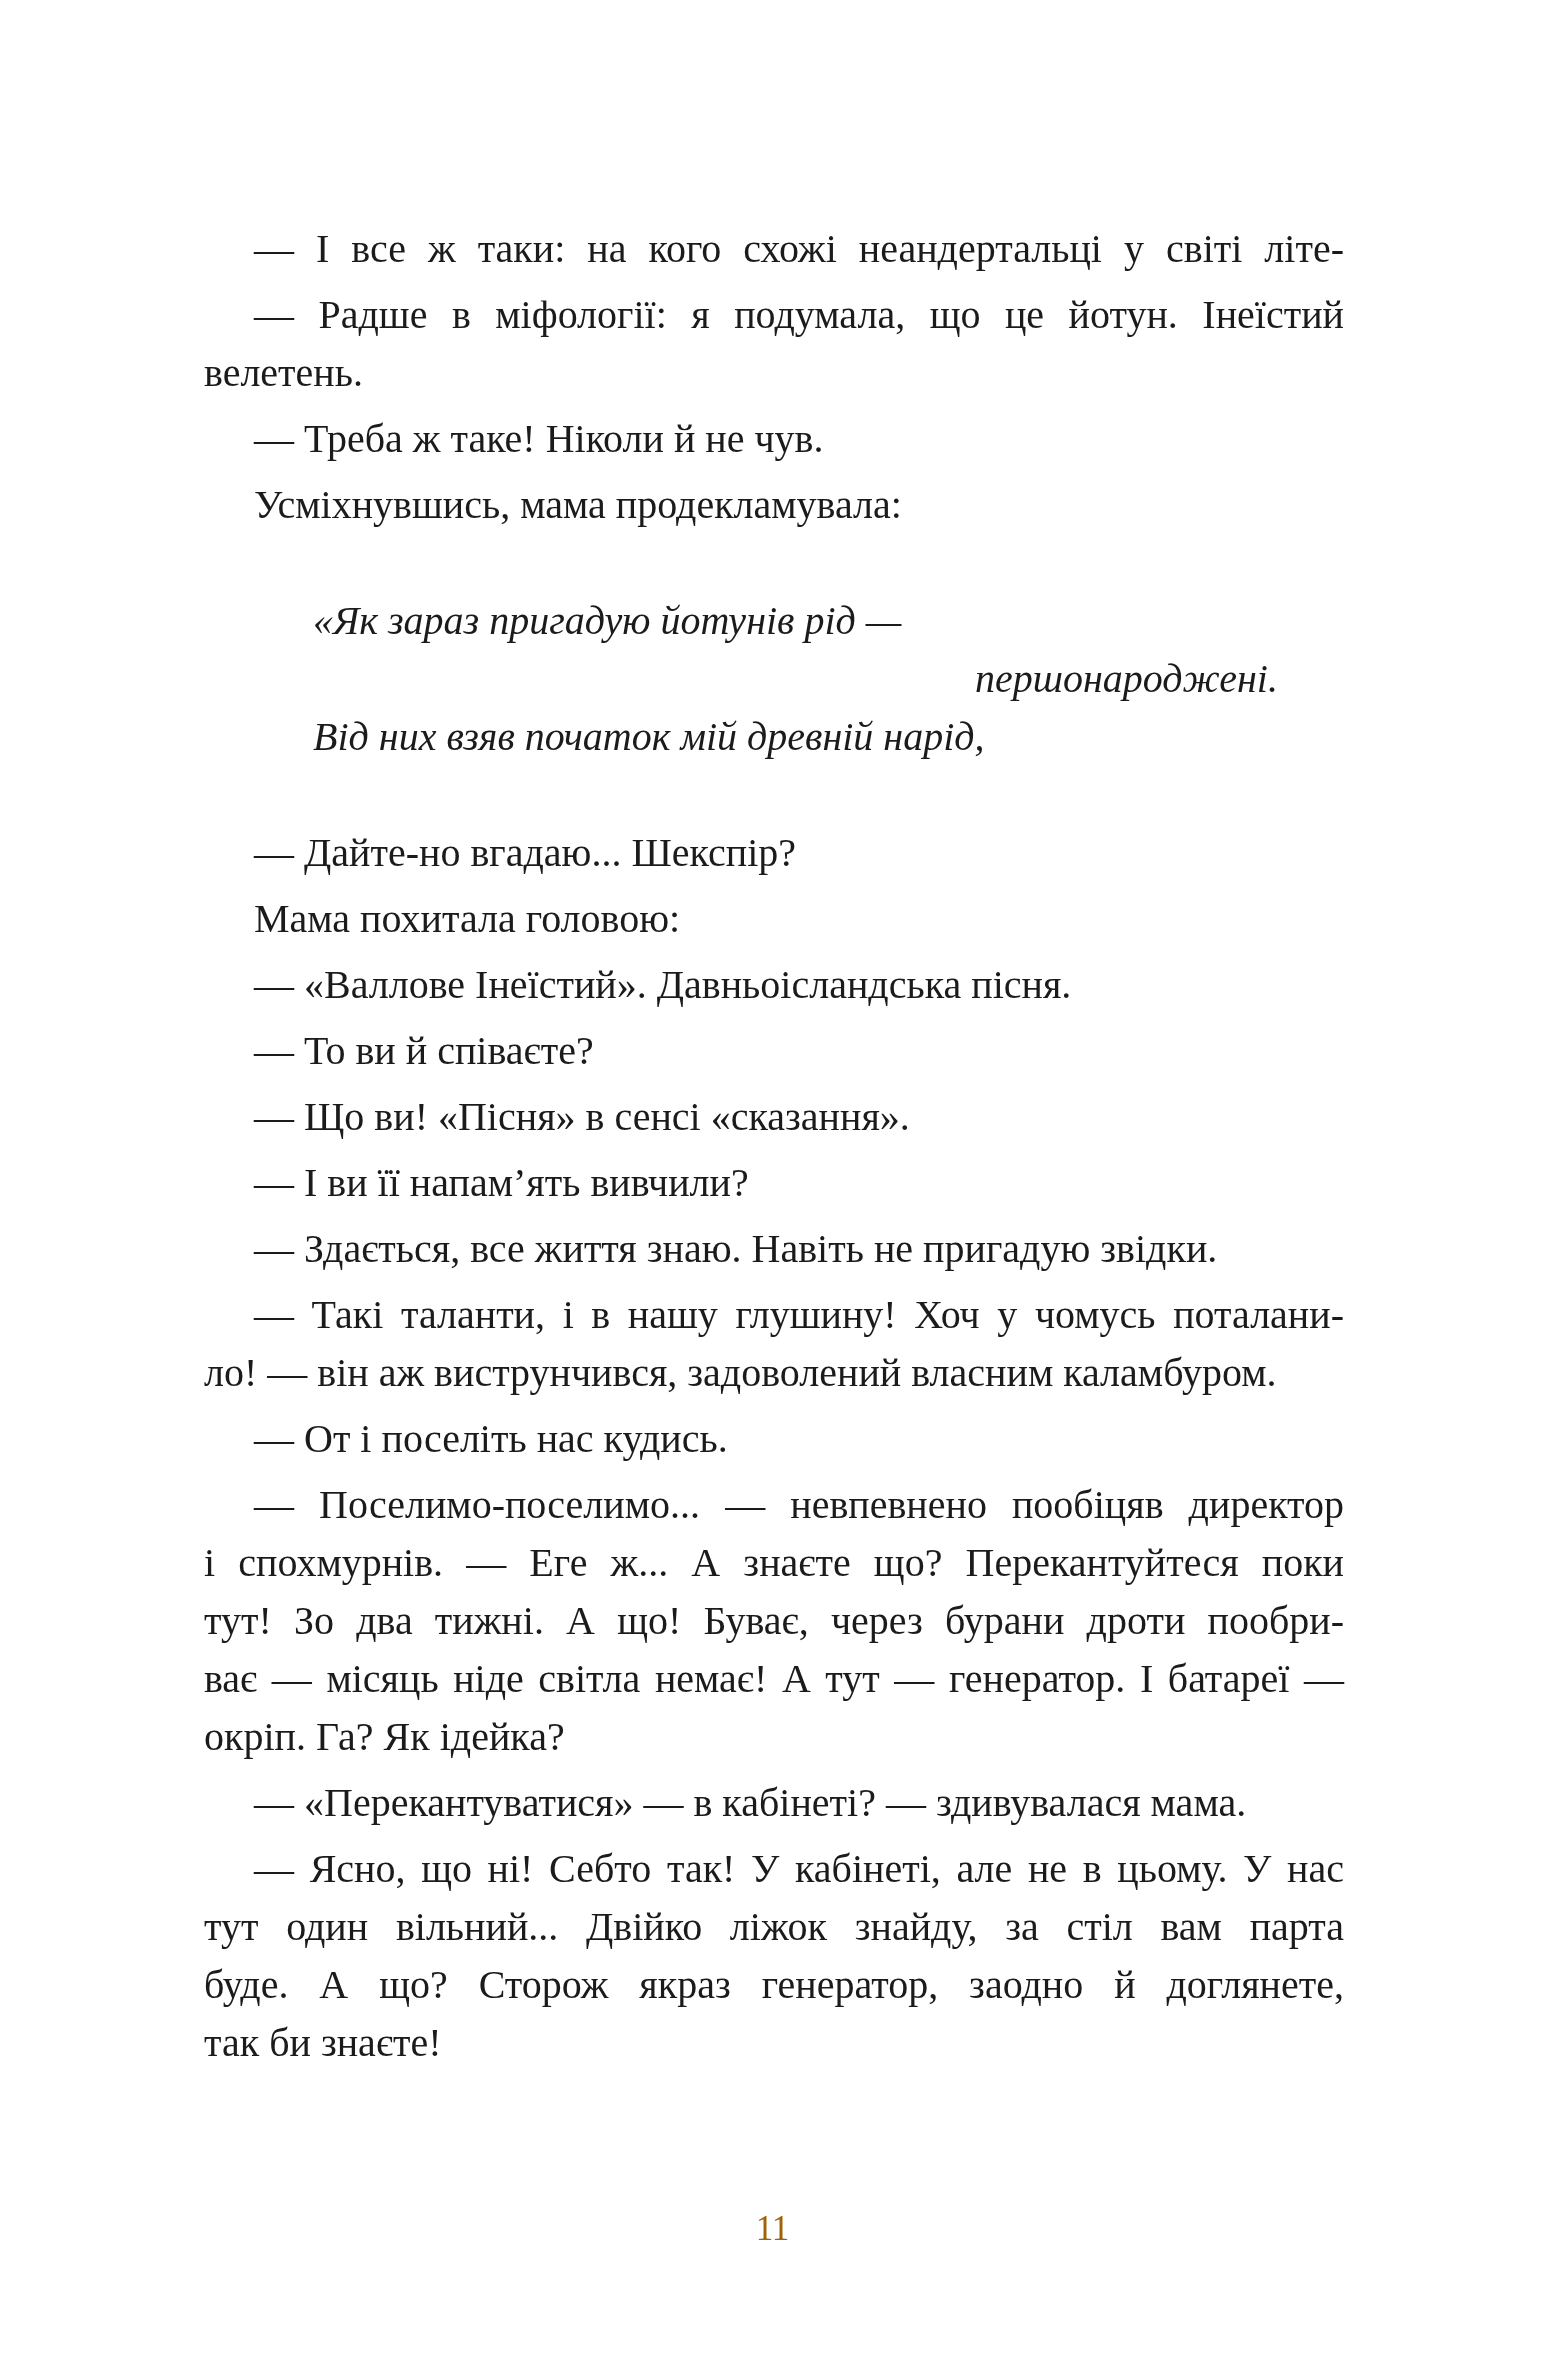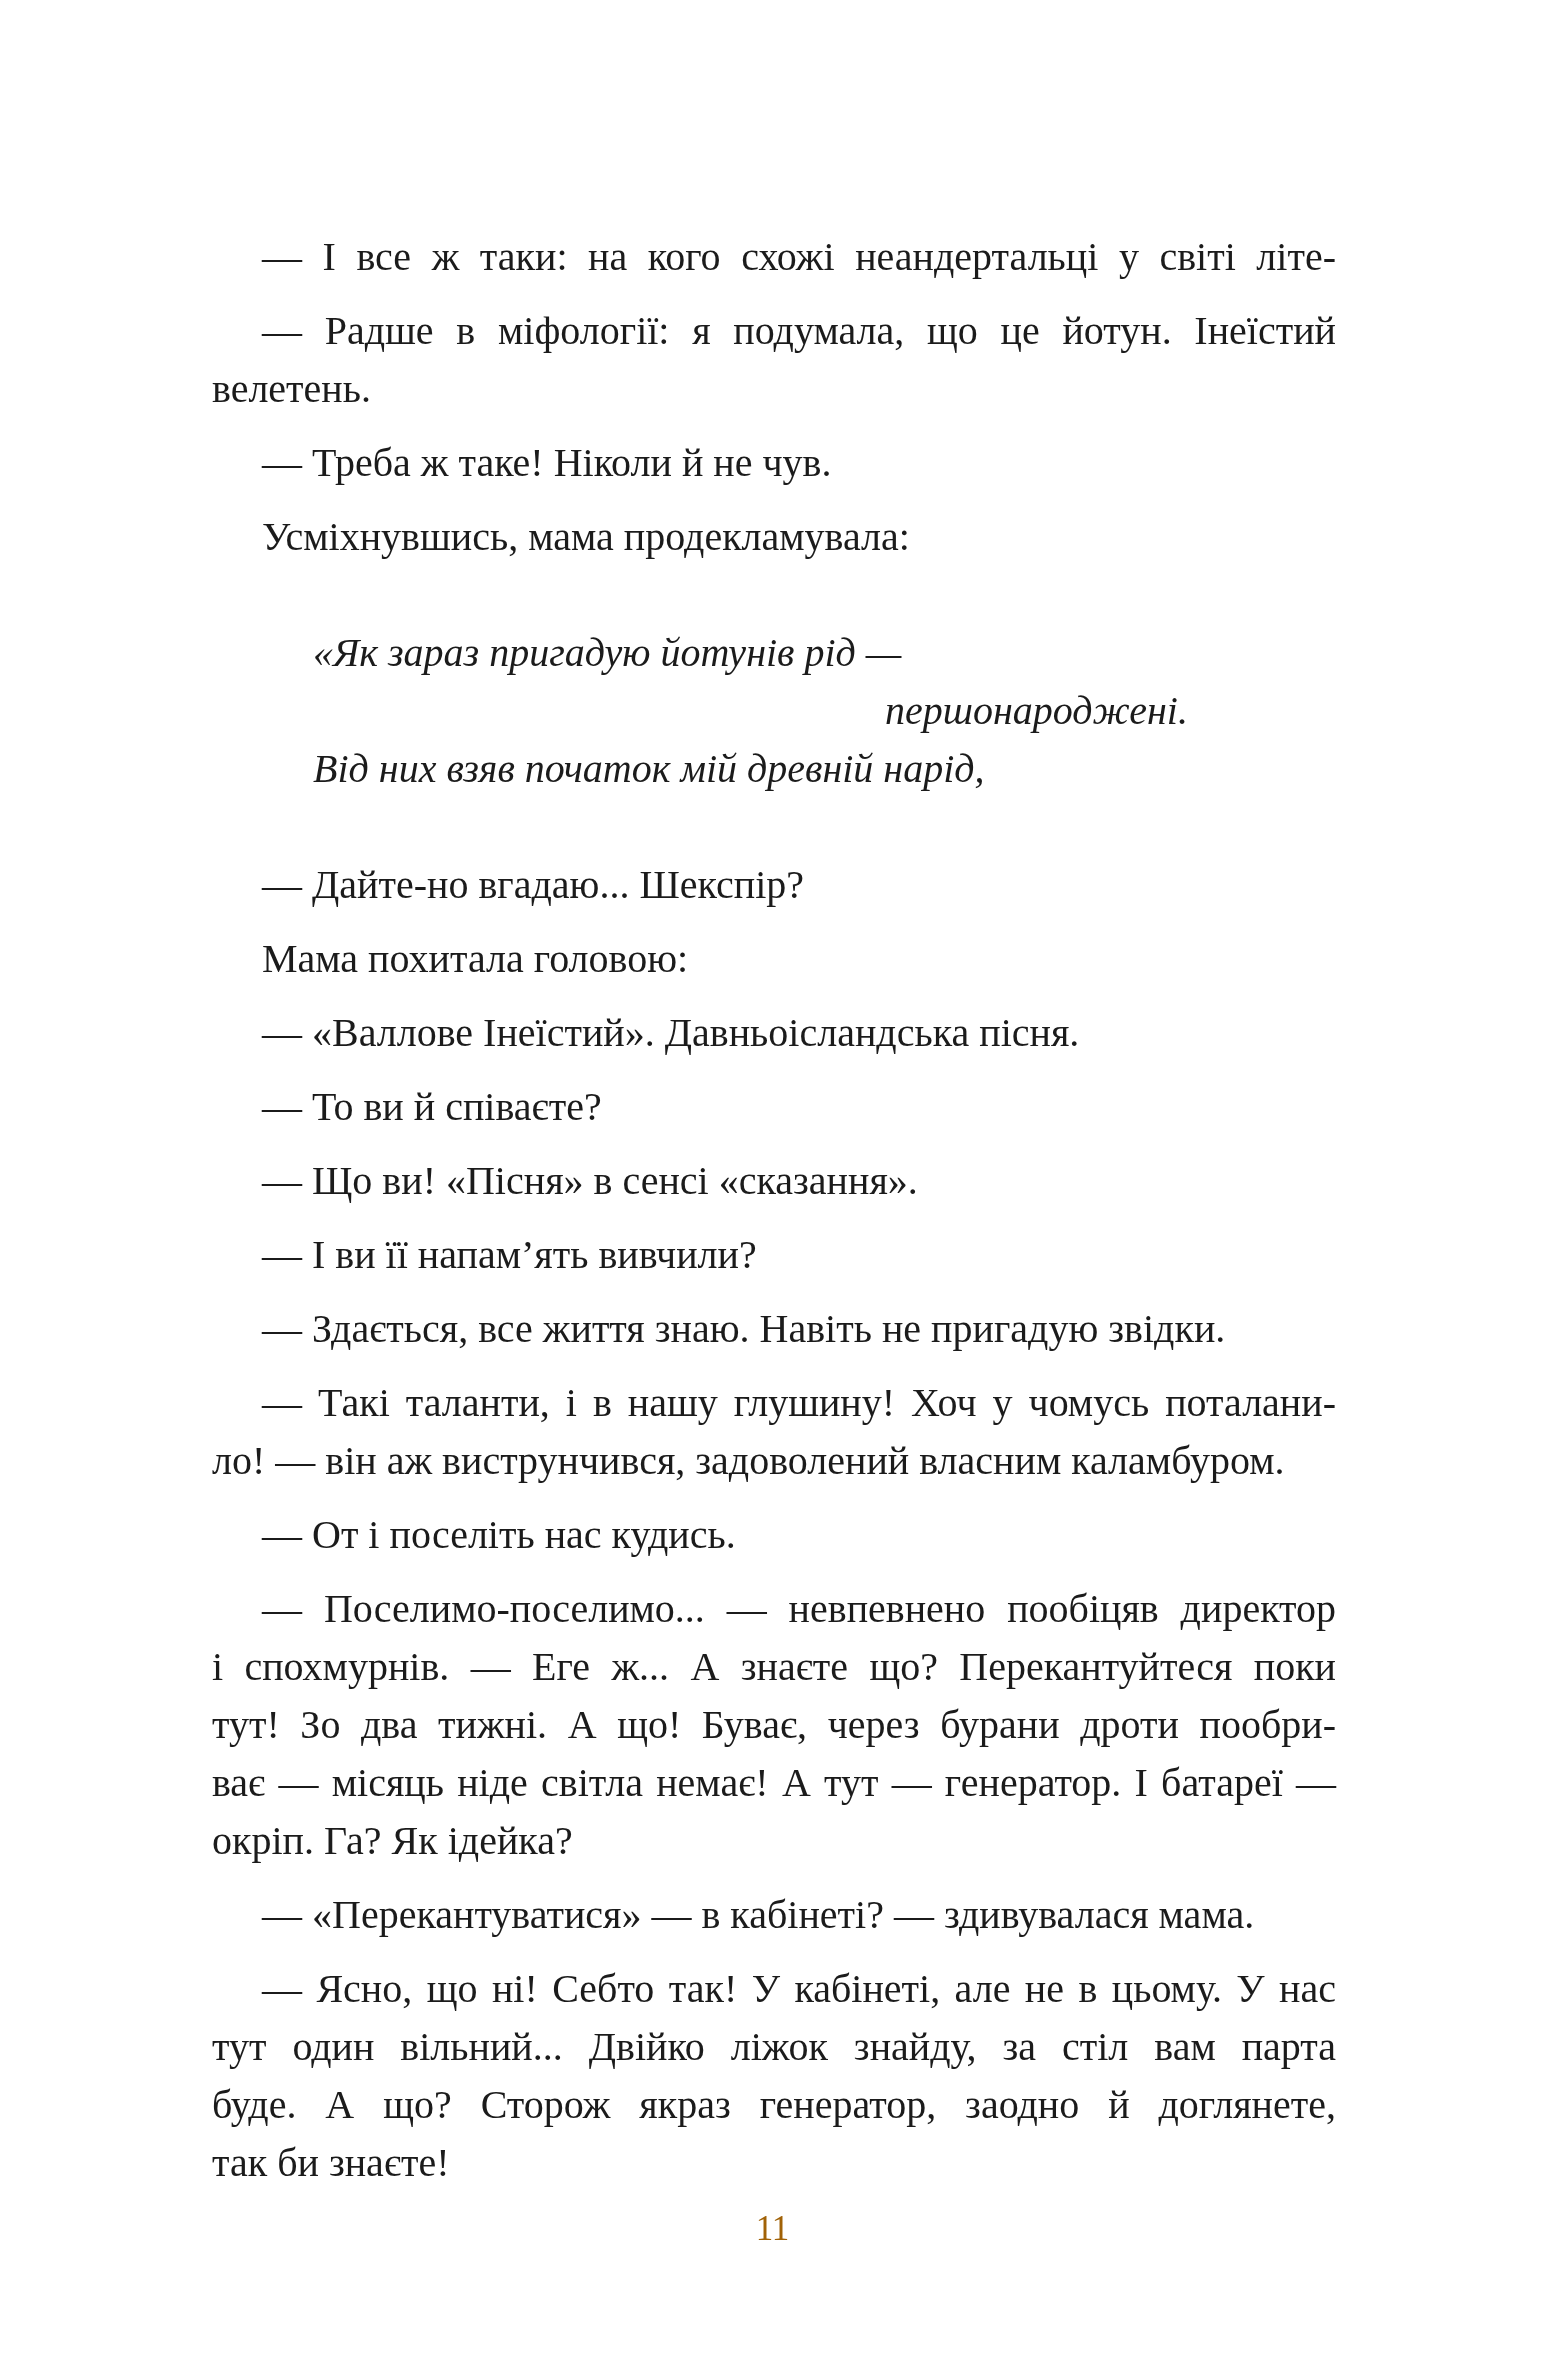--- a/index.html
+++ b/index.html
@@ -21,38 +21,39 @@
   }
   .page-text {
     position: absolute;
     top: 0;
     left: 196px;
     width: 1156px;
     padding-top: 212px;
     font-size: 40px;
     line-height: 58px;
   }
-  .para { margin: 16px; }
+  .para { margin: 8px; }
   .line {
     white-space: normal;
   }
   .line.indent { text-indent: 50px; }
   .line.just {
     text-align: justify;
     text-align-last: justify;
   }
   .it { }
   .verse {
     margin: 58px 0;
     font-style: italic;
   }
   .verse-left { margin-left: 117px; }
   .verse-hang {
     margin-left: 689px;
     width: 483px;
+    text-align: center;
   }
   .page-number {
     position: absolute;
     top: 2211px;
     left: 0;
     width: 1545px;
     text-align: center;
     font-size: 35px;
     line-height: 1;
     color: #a16207;

